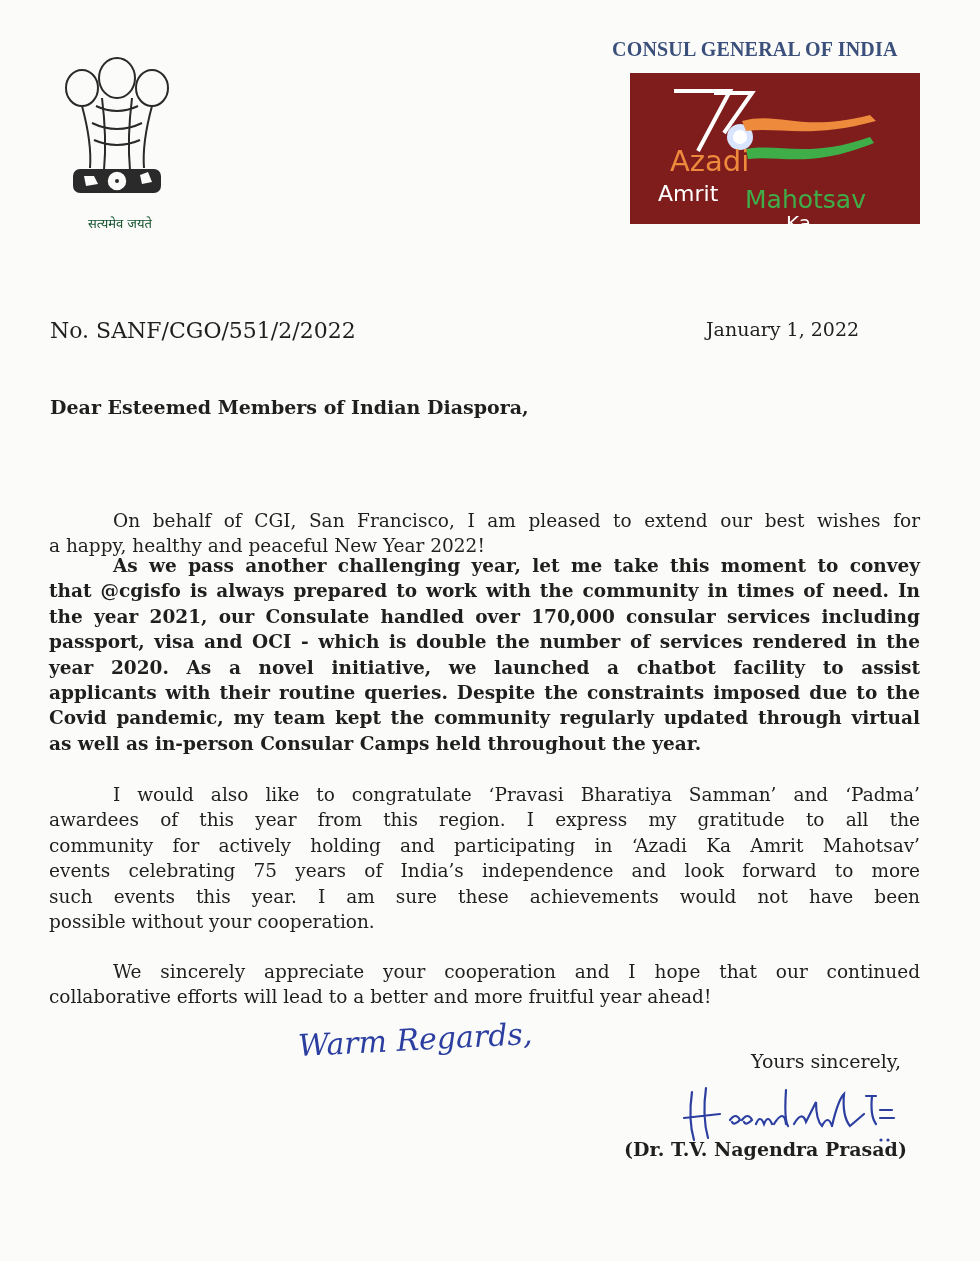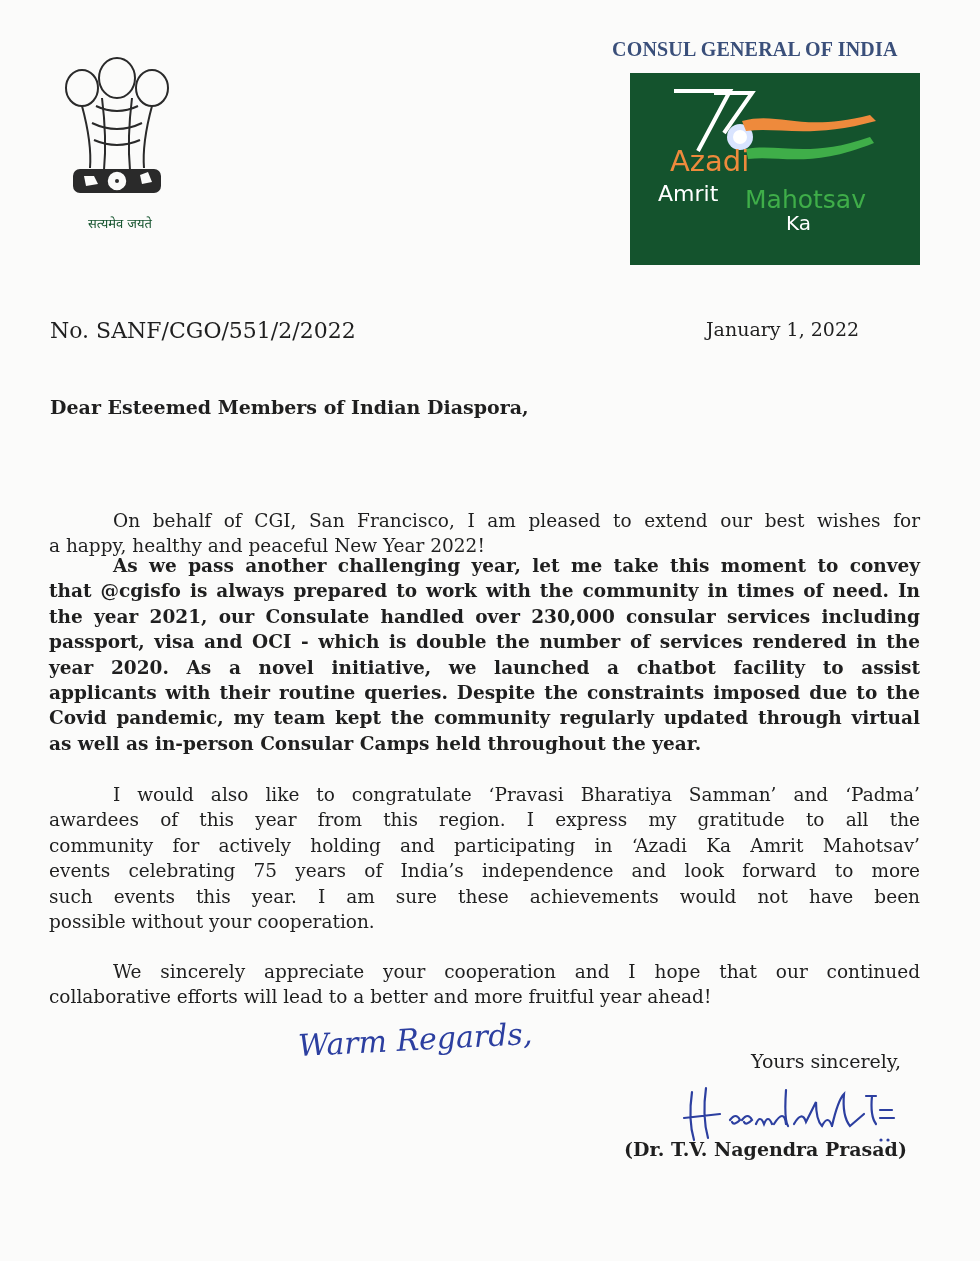--- a/index.html
+++ b/index.html
@@ -4,21 +4,21 @@
   <style>
     html, body { margin: 0; padding: 0; }
     body {
       width: 980px; height: 1261px; background: #fbfbfa; position: relative; overflow: hidden;
       font-family: "DejaVu Serif", "Liberation Serif", serif; color: #1f1f1f;
     }
     .abs { position: absolute; }
     .emblem { left: 52px; top: 48px; width: 130px; height: 190px; }
     .emblem-caption { left: 70px; top: 214px; width: 100px; text-align: center; font-size: 13px; color: #14532d; font-family: "DejaVu Sans", sans-serif; }
     .consul-title { left: 612px; top: 38px; width: 320px; font-family: "Liberation Serif", serif; font-weight: bold; font-size: 20px; color: #3a4f7a; letter-spacing: 0.2px; white-space: nowrap; }
-    .akam { left: 630px; top: 73px; width: 290px; height: 192px; background: #14532d; overflow: hidden; }
+    .akam { left: 630px; top: 73px; width: 290px; height: 151px; background: #7f1d1d; overflow: hidden; }
     .akam svg { position: absolute; left: 0; top: 0; }
     .akam .azadi { position: absolute; left: 40px; top: 74px; font-family: "DejaVu Sans", sans-serif; font-size: 29px; color: #ee8a3c; line-height: 1; }
     .akam .ka { position: absolute; left: 156px; top: 96px; font-family: "DejaVu Sans", sans-serif; font-size: 20px; color: #ffffff; line-height: 1; margin-top: 44px; }
     .akam .amrit { position: absolute; left: 28px; top: 110px; font-family: "DejaVu Sans", sans-serif; font-size: 22px; color: #ffffff; line-height: 1; }
     .akam .mahotsav { position: absolute; left: 115px; top: 114px; font-family: "DejaVu Sans", sans-serif; font-size: 25px; color: #3fae49; line-height: 1; }
     .ref { left: 50px; top: 318px; font-size: 22px; }
     .date { left: 706px; top: 318px; font-size: 19px; }
     .salutation { left: 50px; top: 396px; font-size: 19px; font-weight: bold; }
     .para { left: 49px; width: 871px; font-size: 18.5px; line-height: 25.4px; text-align: justify; }
     .para .line { display: block; text-align-last: justify; white-space: nowrap; }
@@ -77,21 +77,21 @@
 <div class="abs salutation">Dear Esteemed Members of Indian Diaspora,</div>
 
 <div class="abs para p1">
   <span class="line indent">On behalf of CGI, San Francisco, I am pleased to extend our best wishes for</span>
   <span class="line last">a happy, healthy and peaceful New Year 2022!</span>
 </div>
 
 <div class="abs para p2">
   <span class="line indent">As we pass another challenging year, let me take this moment to convey</span>
   <span class="line">that @cgisfo is always prepared to work with the community in times of need. In</span>
-  <span class="line">the year 2021, our Consulate handled over 230,000 consular services including</span>
+  <span class="line">the year 2021, our Consulate handled over 170,000 consular services including</span>
   <span class="line">passport, visa and OCI - which is double the number of services rendered in the</span>
   <span class="line">year 2020.  As a novel initiative, we launched a chatbot facility to assist</span>
   <span class="line">applicants with their routine queries. Despite the constraints imposed due to the</span>
   <span class="line">Covid pandemic, my team kept the community regularly updated through virtual</span>
   <span class="line last">as well as in-person Consular Camps held throughout the year.</span>
 </div>
 
 <div class="abs para p3">
   <span class="line indent">I would also like to congratulate ‘Pravasi Bharatiya Samman’ and ‘Padma’</span>
   <span class="line">awardees of this year from this region.  I express my gratitude to all the</span>

